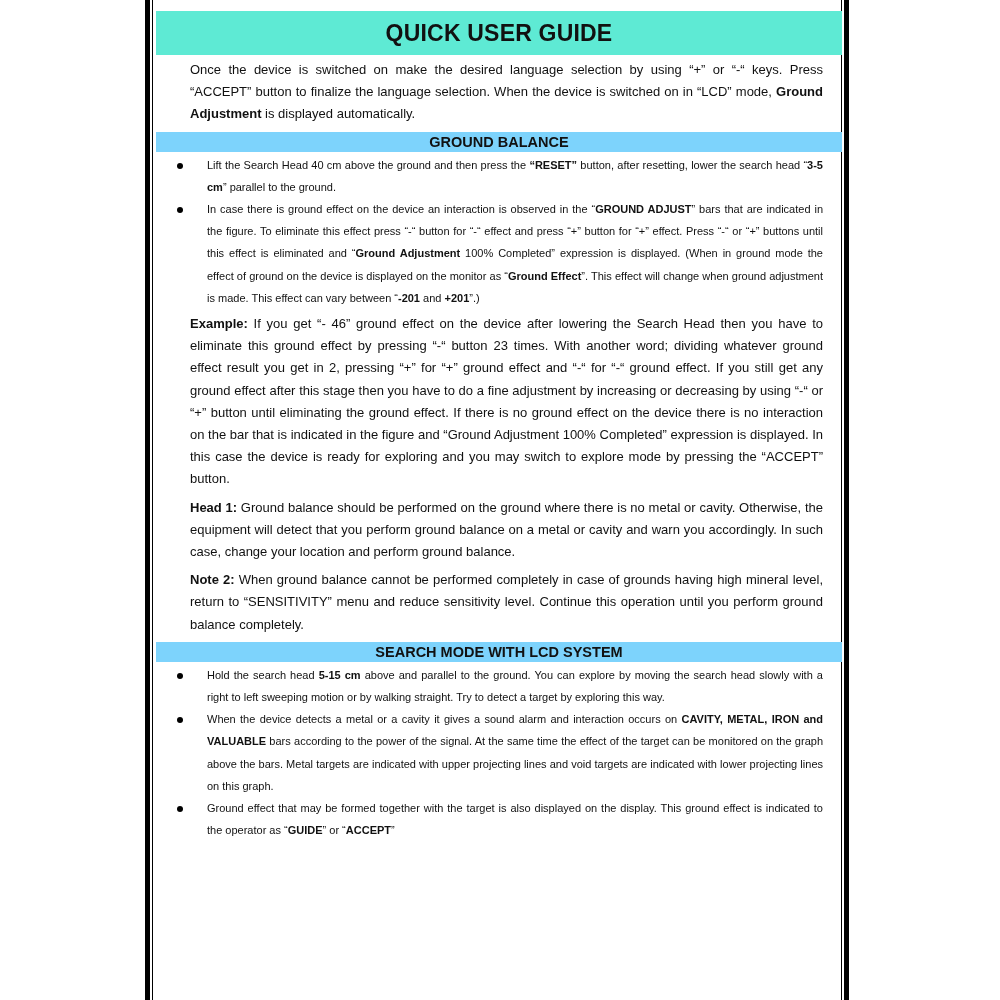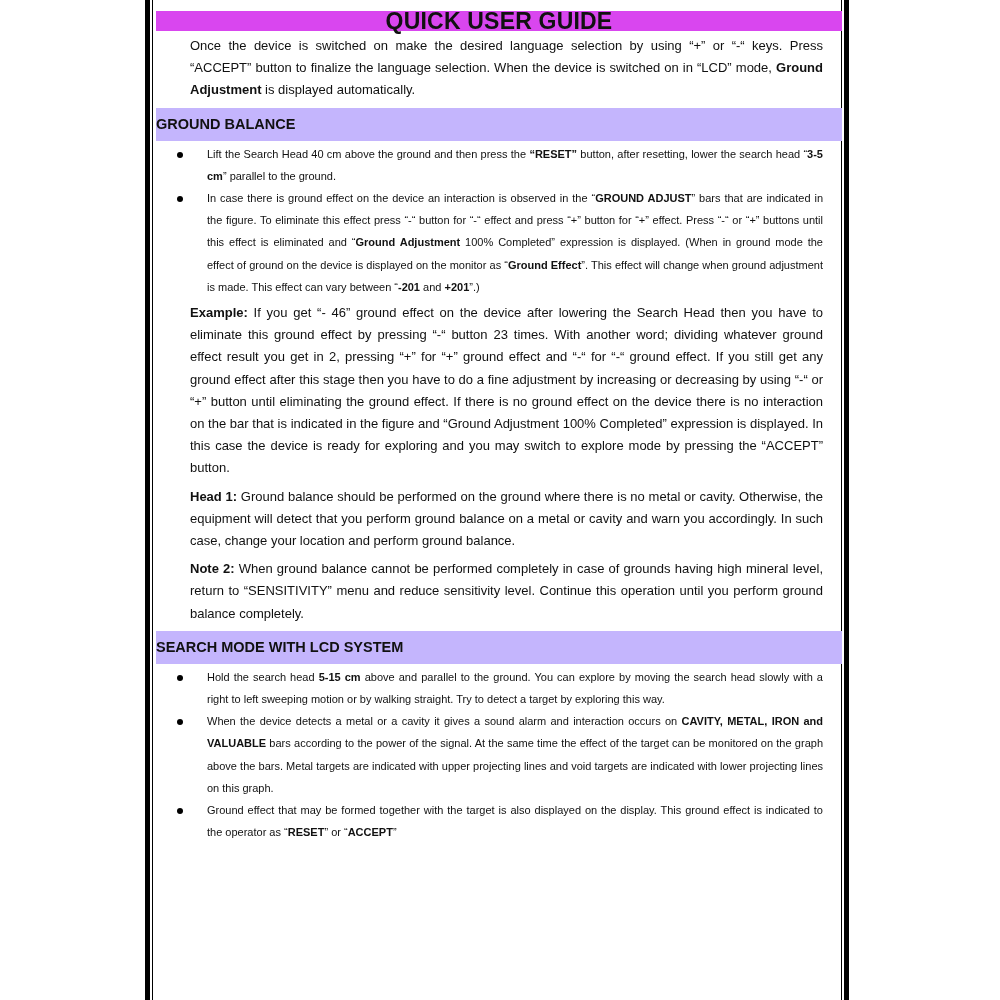--- a/index.html
+++ b/index.html
@@ -3,23 +3,23 @@
 <meta charset="utf-8">
 <style>
   html, body { margin: 0; padding: 0; background: #ffffff; }
   body { width: 1000px; height: 1000px; position: relative; overflow: hidden;
          font-family: "Liberation Sans", sans-serif; color: #111; }
   .frame-outer { position: absolute; left: 145px; top: -4px; width: 704px; height: 1010px;
                  border-left: 5px solid #000; border-right: 5px solid #000; box-sizing: border-box; }
   .frame-inner { position: absolute; left: 152px; top: -4px; width: 690px; height: 1010px;
                  border-left: 1.5px solid #000; border-right: 1.5px solid #000; box-sizing: border-box; }
   .page { position: absolute; left: 156px; top: 11px; width: 686px; }
-  .title-band { background: #d946ef; height: 20px; display: flex; align-items: center; justify-content: center; }
+  .title-band { background: #5eead4; height: 44px; display: flex; align-items: center; justify-content: center; }
   .title { font-size: 23px; font-weight: bold; letter-spacing: 0.2px; }
-  .section-band { background: #c4b5fd; height: 33px; display: flex; align-items: center; margin-top: 3px; }
+  .section-band { background: #7dd3fc; height: 20px; display: flex; align-items: center; justify-content: center; margin-top: 3px; }
   .section-title { font-size: 14.5px; font-weight: bold; }
   .content { padding: 0 19px 0 19px; }
   p.para { margin: 4px 0 6px 15px; font-size: 13px; line-height: 22.2px; text-align: justify; }
   ul.bullets { list-style: none; margin: 2px 0 4px 0; padding: 0; }
   ul.bullets li { position: relative; padding-left: 32px; font-size: 11px; line-height: 22.2px; text-align: justify; margin-bottom: 0; }
   .bullet-dot { position: absolute; left: 2px; top: 9px; width: 6px; height: 6px; border-radius: 50%; background: #000; }
   b { font-weight: bold; }
 </style>
 </head>
 <body>
@@ -65,17 +65,17 @@
       <li>
         <span class="bullet-dot"></span>
         <span>Hold the search head <b>5-15 cm</b> above and parallel to the ground. You can explore by moving the search head slowly with a right to left sweeping motion or by walking straight. Try to detect a target by exploring this way.</span>
       </li>
       <li>
         <span class="bullet-dot"></span>
         <span>When the device detects a metal or a cavity it gives a sound alarm and interaction occurs on <b>CAVITY, METAL, IRON and VALUABLE</b> bars according to the power of the signal. At the same time the effect of the target can be monitored on the graph above the bars. Metal targets are indicated with upper projecting lines and void targets are indicated with lower projecting lines on this graph.</span>
       </li>
       <li>
         <span class="bullet-dot"></span>
-        <span>Ground effect that may be formed together with the target is also displayed on the display. This ground effect is indicated to the operator as “<b>RESET</b>” or “<b>ACCEPT</b>”</span>
+        <span>Ground effect that may be formed together with the target is also displayed on the display. This ground effect is indicated to the operator as “<b>GUIDE</b>” or “<b>ACCEPT</b>”</span>
       </li>
     </ul>
   </div>
 </div>
 
 </body></html>

